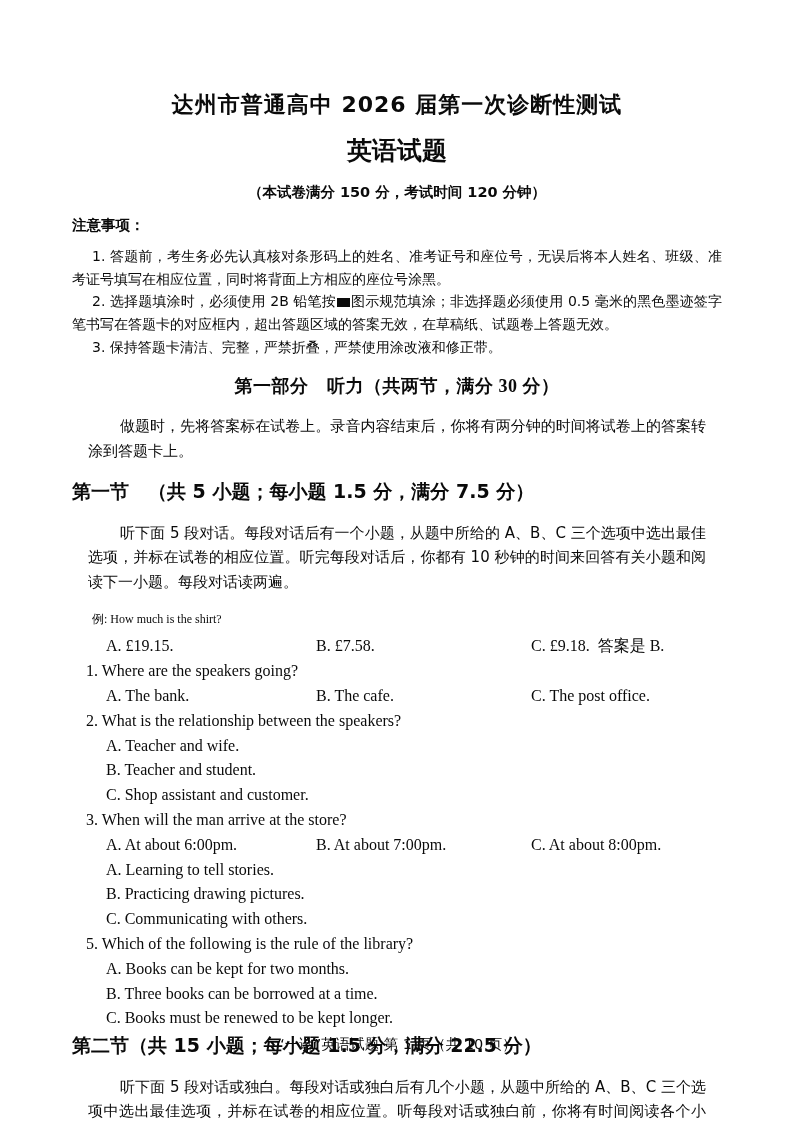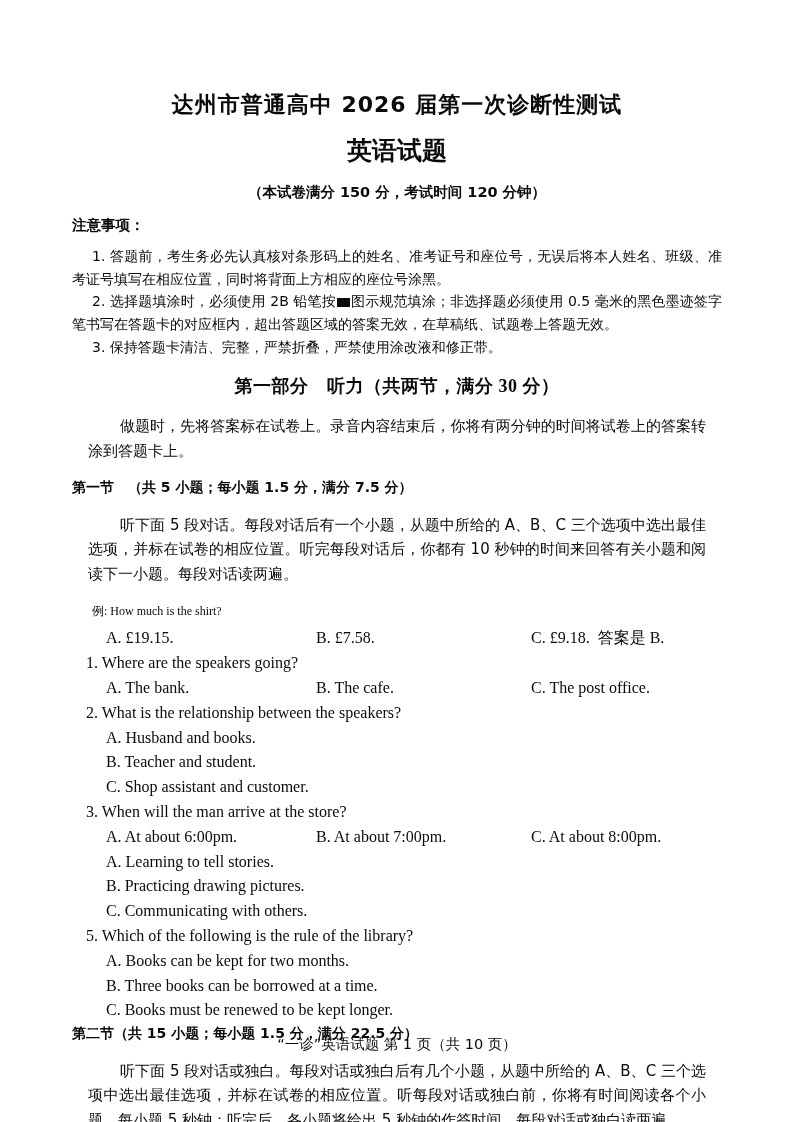--- a/index.html
+++ b/index.html
@@ -74,21 +74,21 @@
     margin: 16px;
   }
   .cn {
     font-family: "DejaVu Sans", sans-serif;
     font-size: 15px;
     line-height: 1.62;
   }
   .subsec {
     font-family: "DejaVu Sans", sans-serif;
     font-weight: bold;
-    font-size: 14px;
+    font-size: 19px;
     margin: 6px 0 1px 0;
   }
   .qline {
     font-size: 16px;
     line-height: 1.55;
     margin: 0;
     padding-left: 14px;
   }
   .opt-row {
     font-size: 16px;
@@ -159,21 +159,21 @@
   </div>
 
   <p class="qline">1. Where are the speakers going?</p>
   <div class="opt-row">
     <span class="o1">A. The bank.</span>
     <span class="o2">B. The cafe.</span>
     <span class="o3">C. The post office.</span>
   </div>
 
   <p class="qline">2. What is the relationship between the speakers?</p>
-  <p class="opt-line">A. Husband and books.</p>
+  <p class="opt-line">A. Teacher and wife.</p>
   <p class="opt-line">B. Teacher and student.</p>
   <p class="opt-line">C. Shop assistant and customer.</p>
 
   <p class="qline">3. When will the man arrive at the store?</p>
   <div class="opt-row">
     <span class="o1">A. At about 6:00pm.</span>
     <span class="o2">B. At about 7:00pm.</span>
     <span class="o3">C. At about 8:00pm.</span>
   </div>
 

